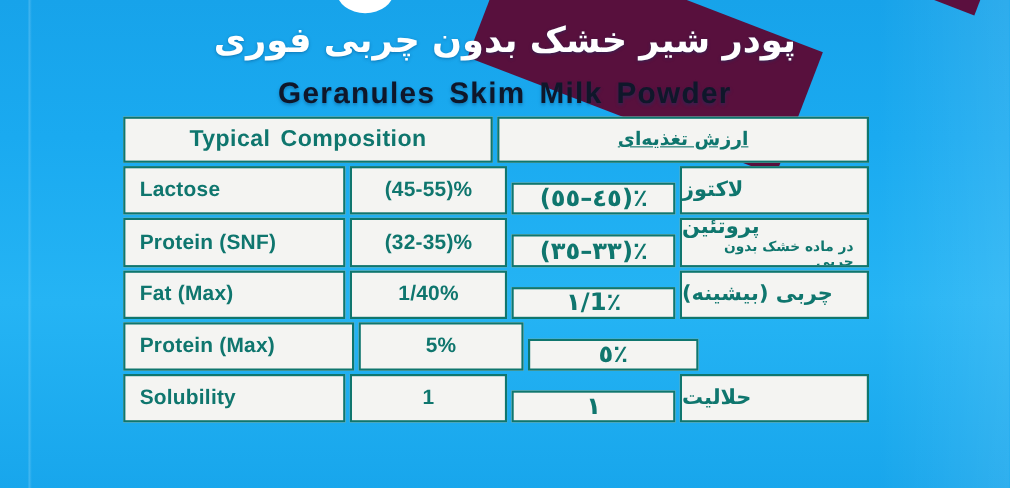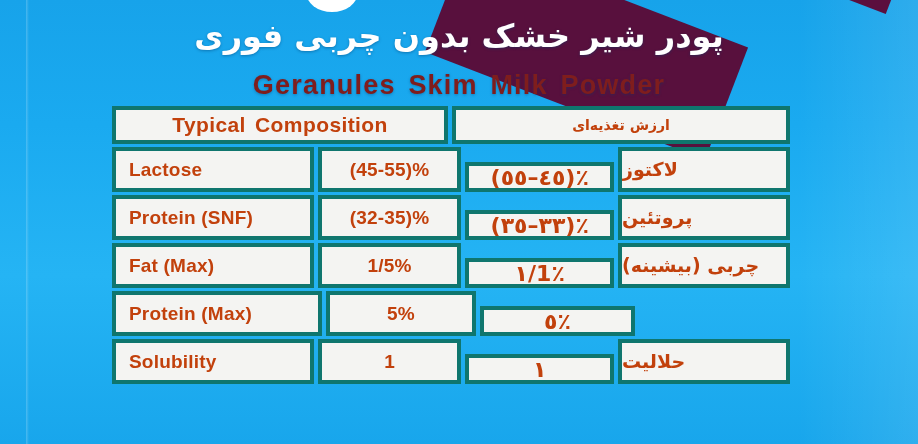--- a/index.html
+++ b/index.html
@@ -60,57 +60,57 @@
     font-size:32px;
     font-weight:bold;
     letter-spacing:.5px;
     text-shadow:0 1px 3px rgba(0,60,110,.45);
     font-family:"DejaVu Sans", sans-serif;
     line-height:1.15;
   }
   #title-en{
     position:absolute; top:70px; left:0; right:0;
     text-align:center;
-    color:#7f1d1d;
+    color:#0f172a;
     font-size:27px;
     font-weight:bold;
     letter-spacing:1.2px;
     word-spacing:4px;
     text-shadow:0 1px 3px rgba(0,60,110,.40);
   }
 
   
   #nutrition-table{
     position:absolute;
     left:112px; top:106px;
     width:678px; height:278px;
     display:flex; flex-direction:column;
     gap:3px;
   }
   .trow{ display:flex; gap:4px; }
   .cell{
     background:#f4f4f2;
-    border:4px solid #0f766e;
+    border:2px solid #0f766e;
     display:flex; align-items:center;
-    color:#c2410c;
+    color:#0f766e;
     font-weight:bold;
     overflow:hidden;
   }
   
   .c-en-label { width:210px; padding-left:13px; }
   .c-en-value { width:150px; justify-content:center; }
   .c-fa-value { width:155px; justify-content:center;margin-top:15px; }
   .c-fa-label { width:179px; justify-content:flex-end; padding-right:12px;
                 direction:rtl; }
 
   
   .hrow{ height:46px; }
   .h-en{ width:336px; justify-content:center; font-size:21px; letter-spacing:.4px; word-spacing:3px;}
-  .h-fa{ width:338px; justify-content:center; font-size:14px; direction:rtl;
-         font-family:"DejaVu Sans", sans-serif; }
+  .h-fa{ width:338px; justify-content:center; font-size:17px; direction:rtl;
+         font-family:"DejaVu Sans", sans-serif;text-decoration:underline; }
 
   
   .brow{ height:45px; }
   .c-en-label{ font-size:19px; letter-spacing:.2px; }
   .c-en-value{ font-size:19px; letter-spacing:.2px; }
   .c-fa-value{ font-size:22px; font-family:"DejaVu Sans", sans-serif; }
   .c-fa-label{ font-size:19px; font-family:"DejaVu Sans", sans-serif; }
 
   .fa-stack{ display:flex; flex-direction:column; align-items:flex-end; line-height:1.12; }
   .fa-sub{ font-size:12.5px; font-weight:bold; }
@@ -147,27 +147,28 @@
     </div>
   </div>
 
   <div class="trow brow">
     <div class="cell c-en-label">Protein  (SNF)</div>
     <div class="cell c-en-value">(32-35)%</div>
     <div class="cell c-fa-value">(٣٣–٣٥)٪</div>
     <div class="cell c-fa-label">
       <span class="fa-stack">
         <span>پروتئین</span>
+        <span class="fa-sub">در ماده خشک بدون چربی</span>
       </span>
     </div>
   </div>
 
   <div class="trow brow">
     <div class="cell c-en-label">Fat  (Max)</div>
-    <div class="cell c-en-value">1/5%</div>
+    <div class="cell c-en-value">1/40%</div>
     <div class="cell c-fa-value">١/1٪</div>
     <div class="cell c-fa-label">
       <span class="fa-stack">
         <span>چربی (بیشینه)</span>
       </span>
     </div>
   </div>
 
   <div class="trow brow">
     <div class="cell c-en-label">Protein  (Max)</div>

